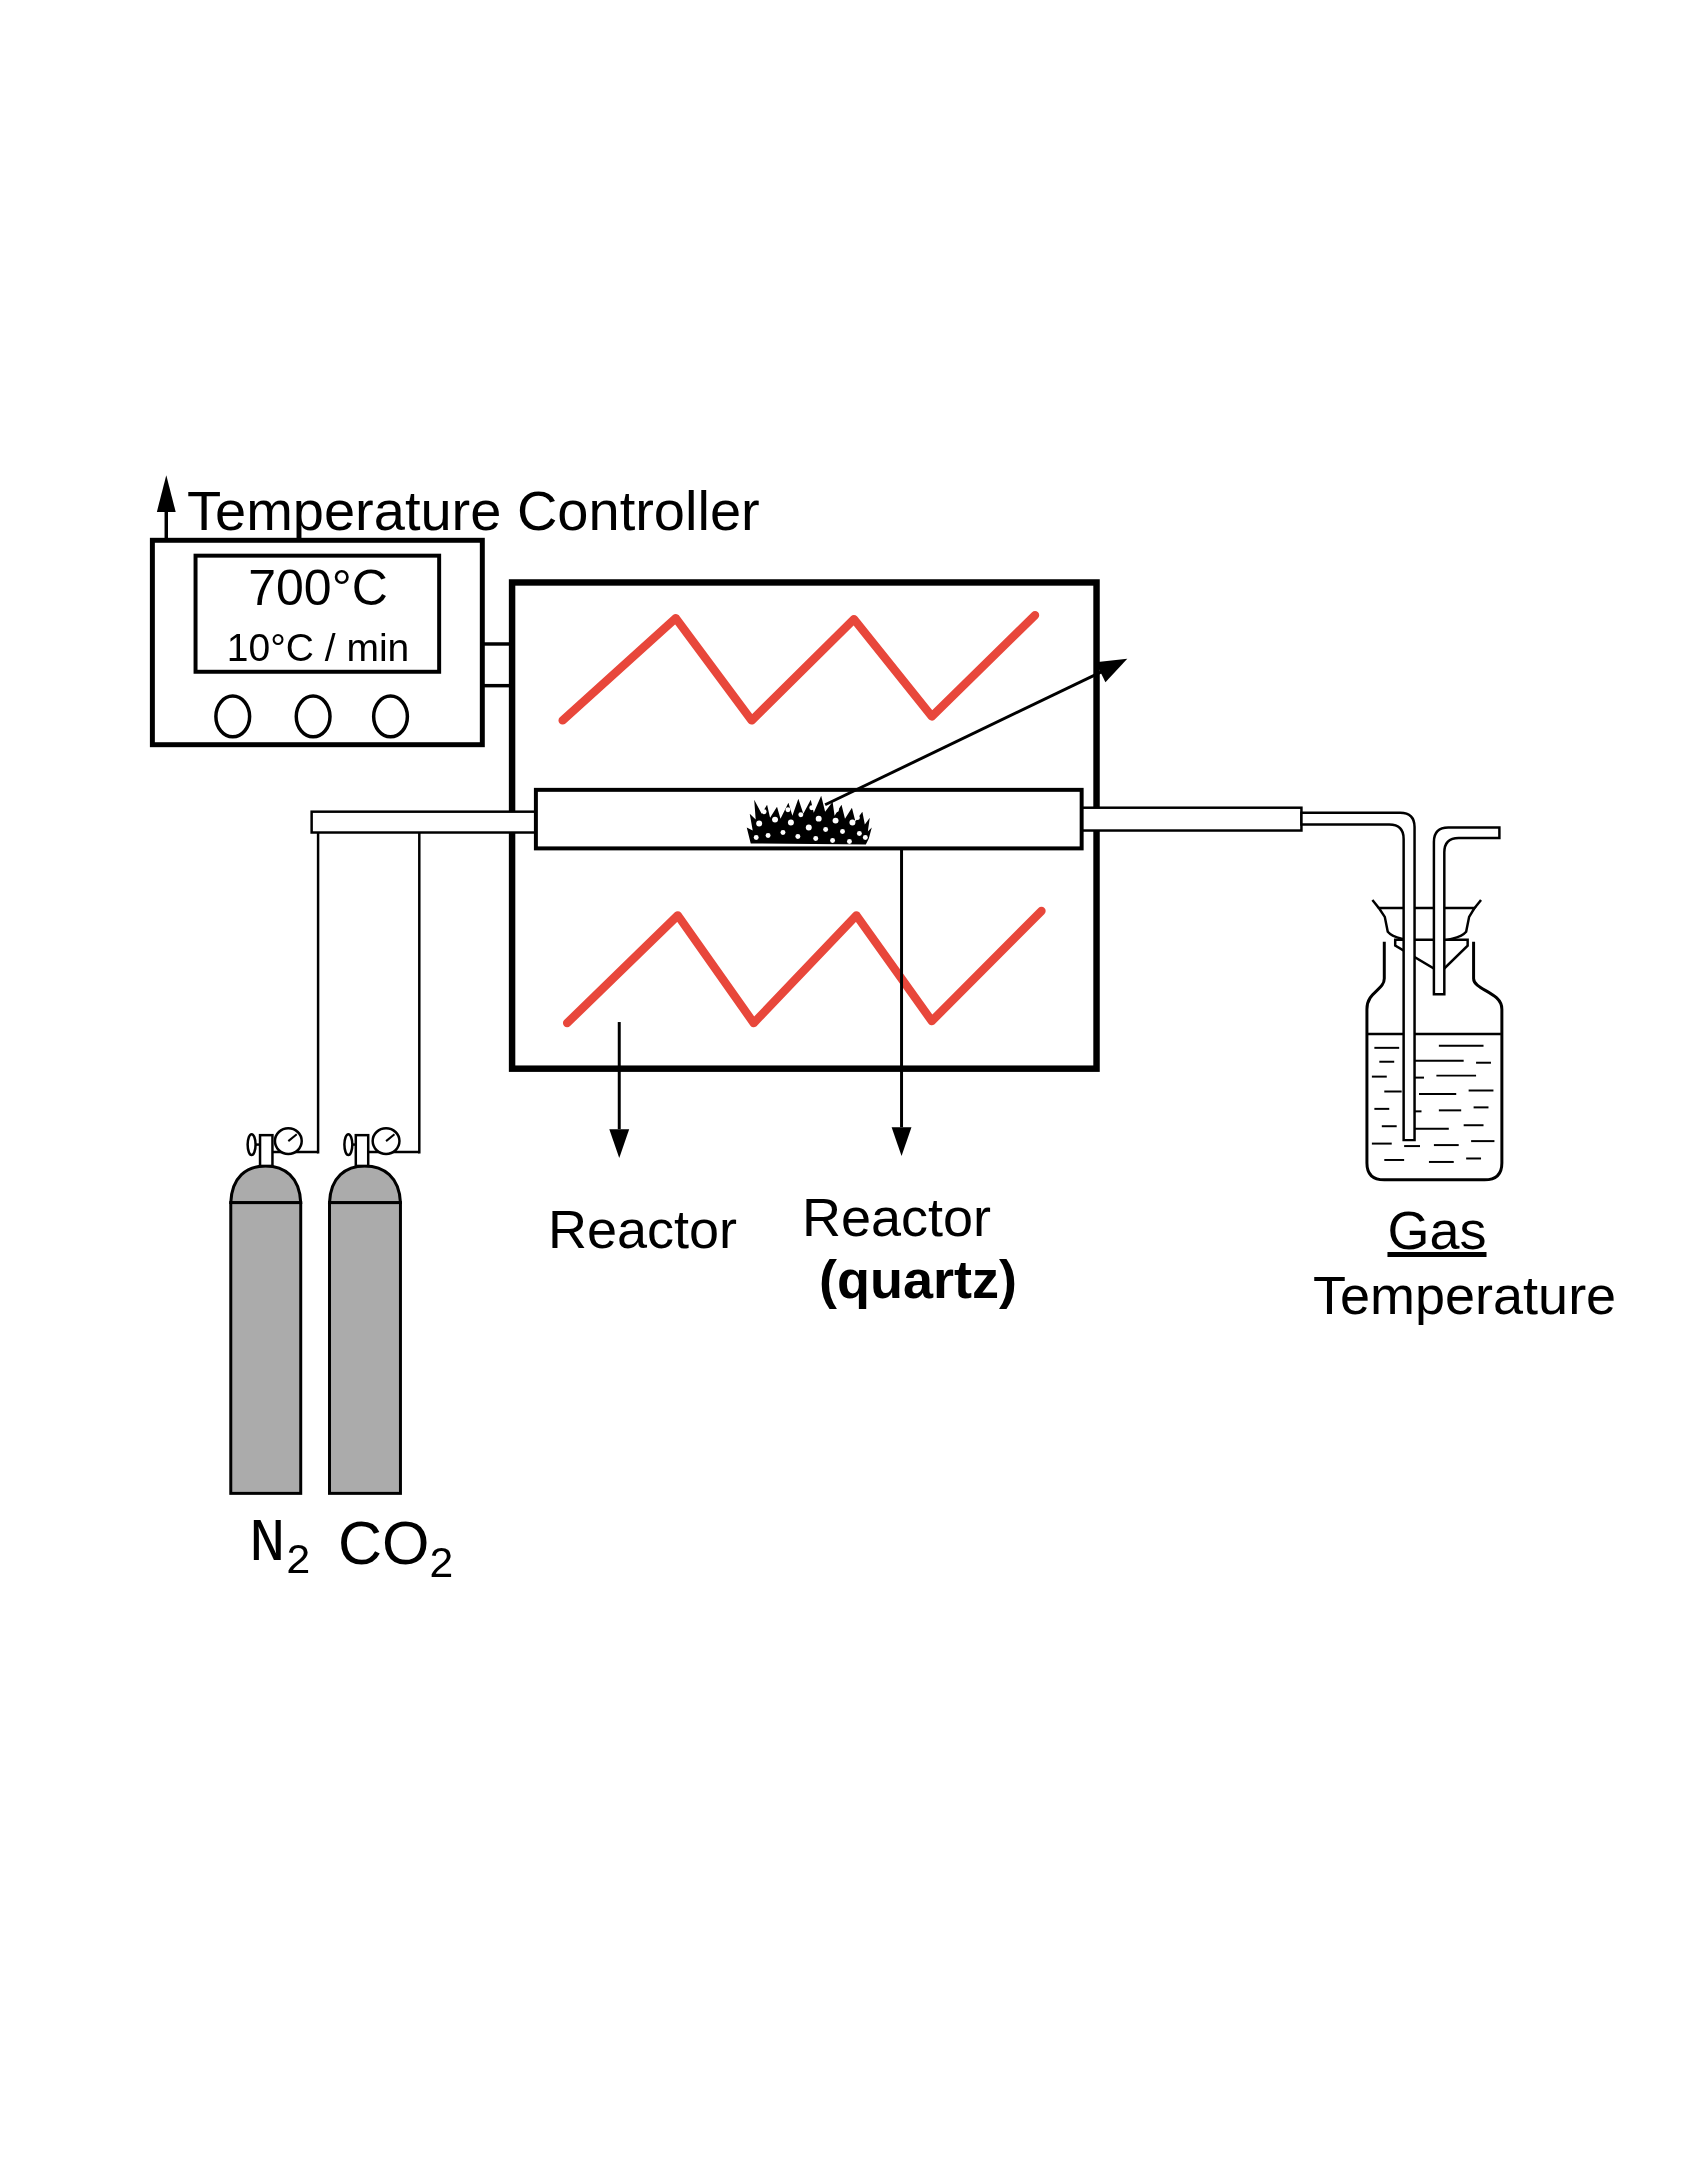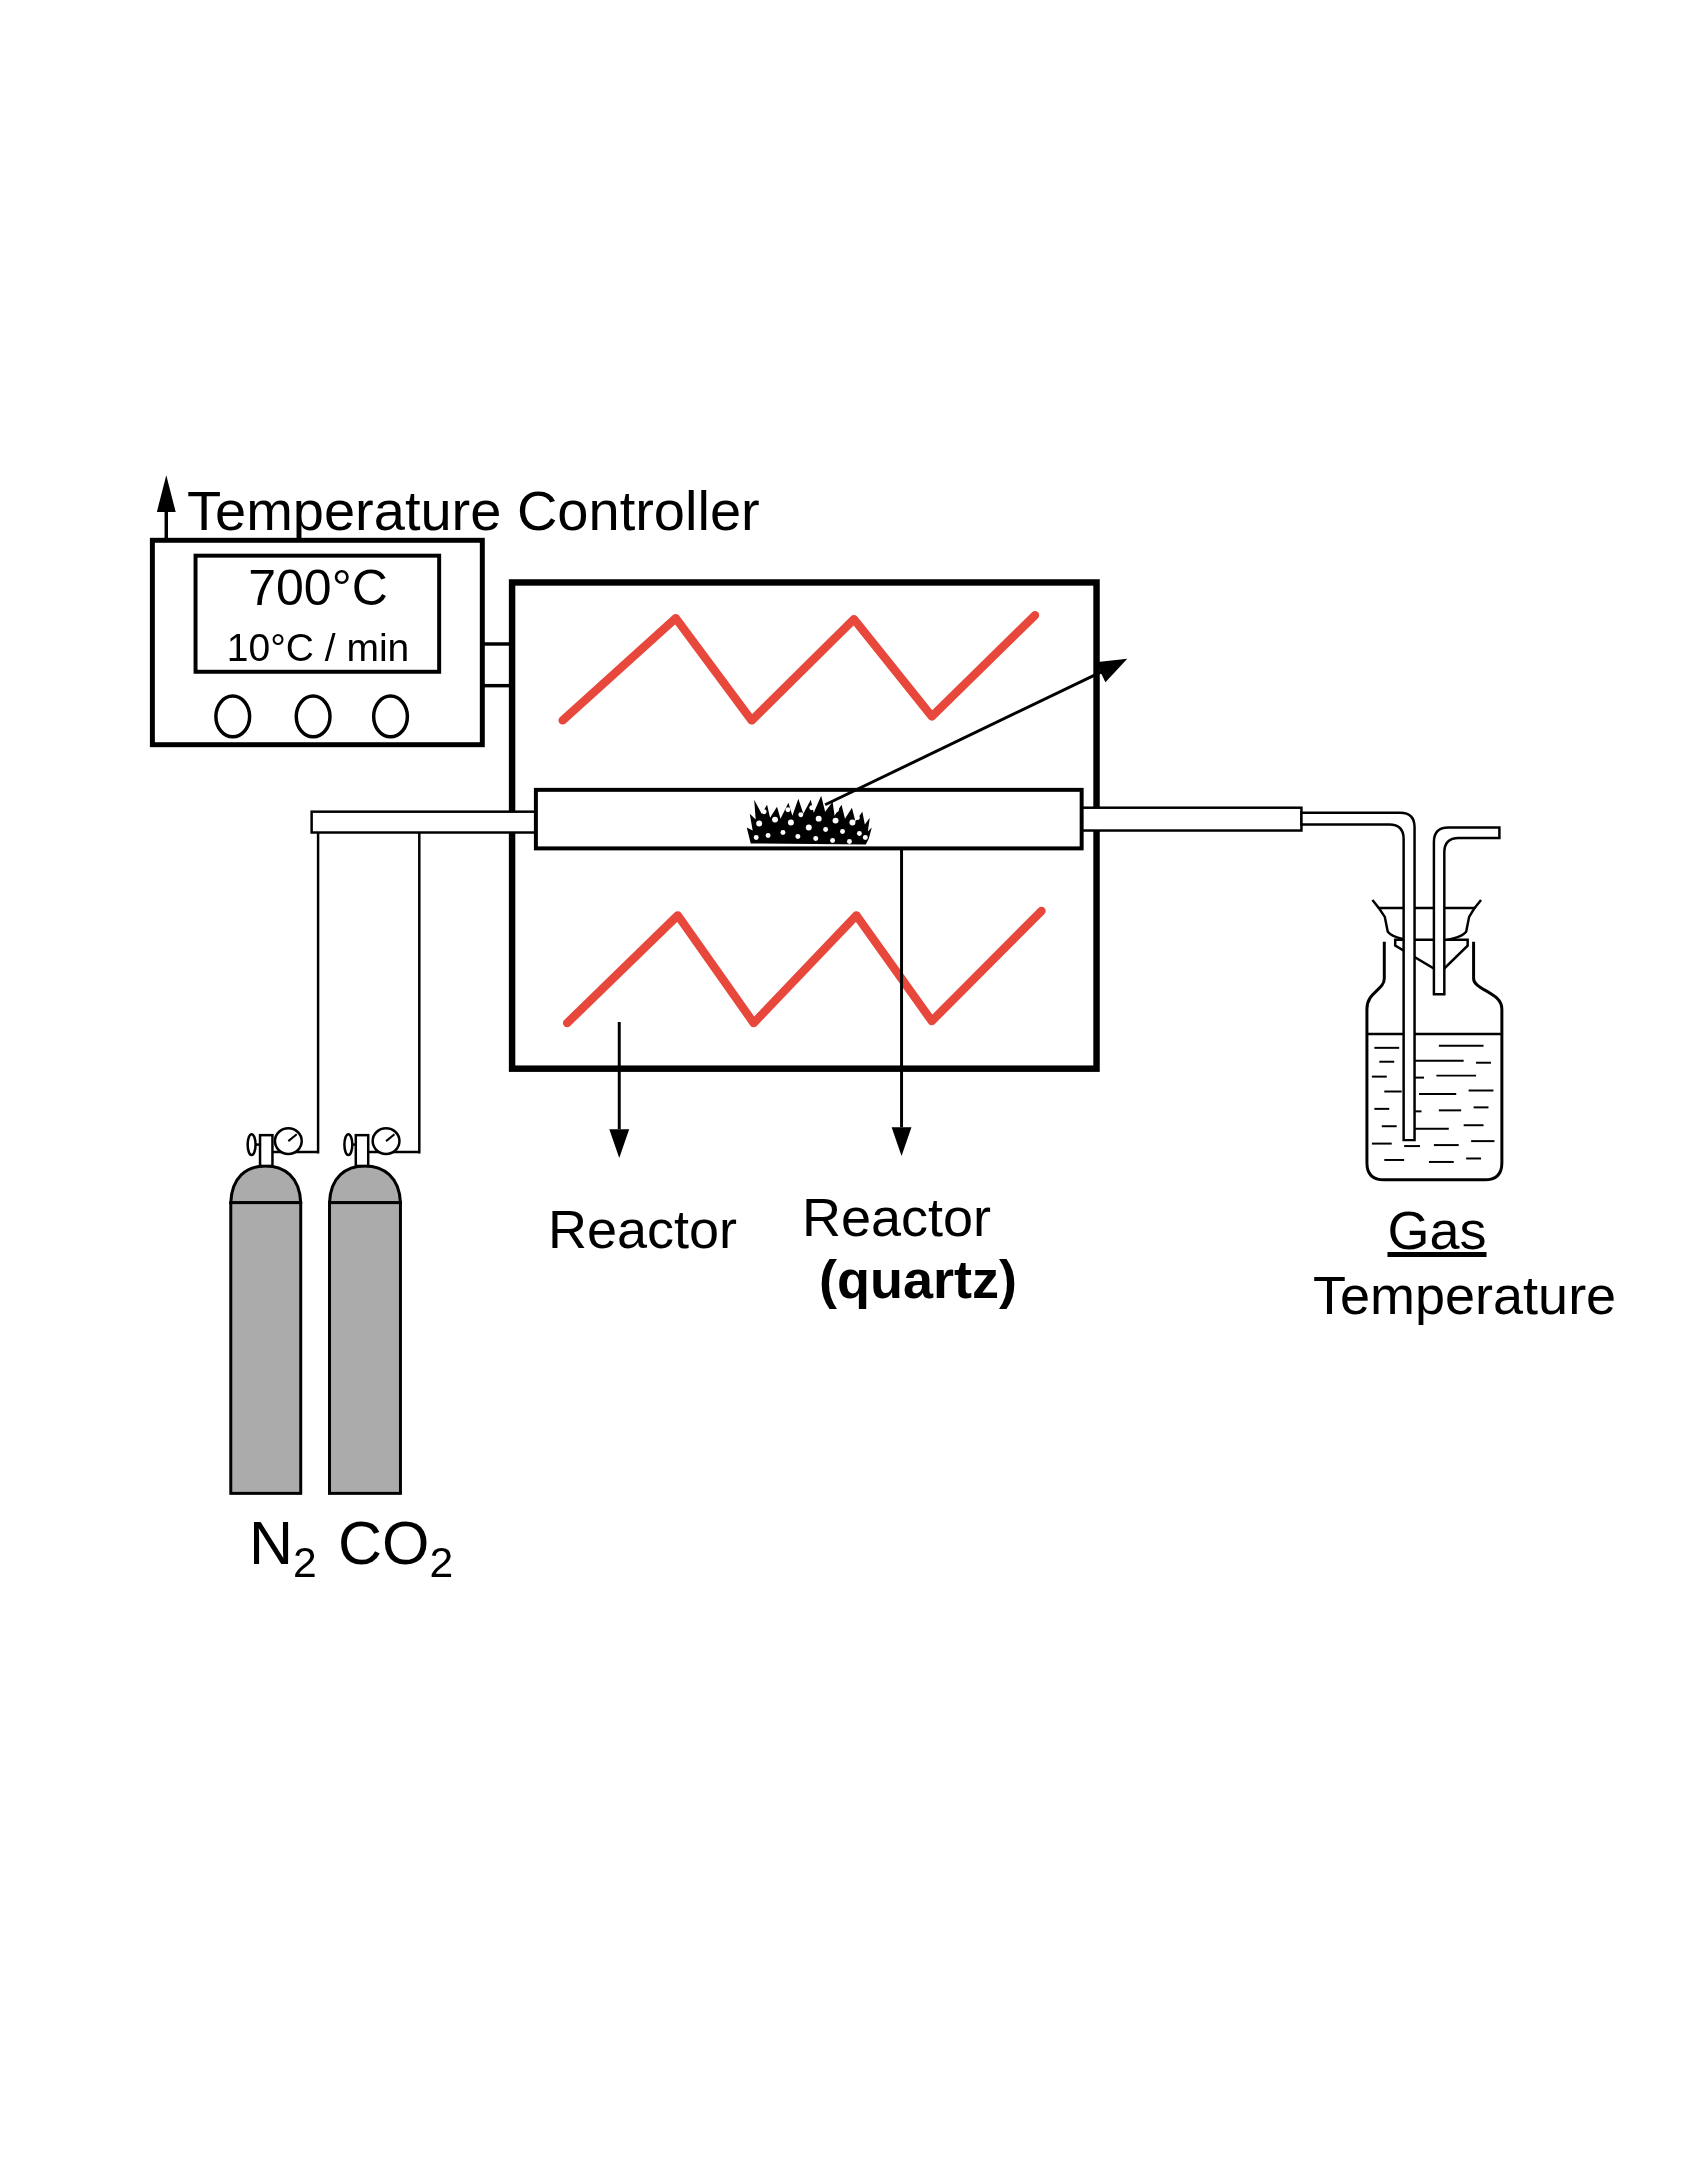--- a/index.html
+++ b/index.html
@@ -193,18 +193,18 @@
 
 
   <div class="lbl fs-label" style="left:548px; top:1202px;">Reactor</div>
 
   <div class="lbl fs-label" style="left:802px; top:1190px;">Reactor</div>
   <div class="lbl fs-label" style="left:819px; top:1252px;font-weight:bold;">(quartz)</div>
 
   <div class="lbl fs-label center" style="left:1338px; top:1203px; width:198px;text-decoration:underline;">Gas</div>
   <div class="lbl fs-label center" style="left:1313px; top:1268px; width:248px;">Temperature</div>
 
-  <div class="lbl fs-gas" style="left:249px; top:1513px;"><span>N</span><sub>2</sub></div>
+  <div class="lbl fs-gas" style="left:249px; top:1513px;font-family:Liberation Mono, monospace;"><span>N</span><sub>2</sub></div>
 
   <div class="lbl fs-gas" style="left:338px; top:1513px;"><span>CO</span><sub>2</sub></div>
 
 </div>
 
 
 </body></html>

